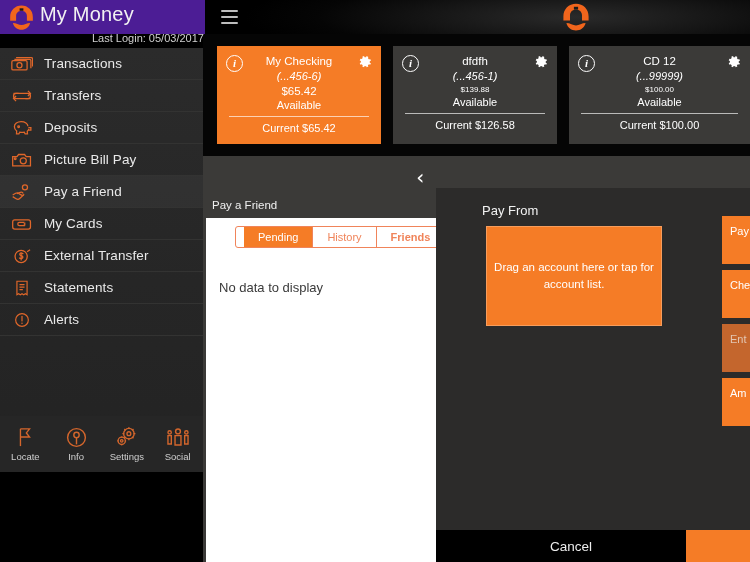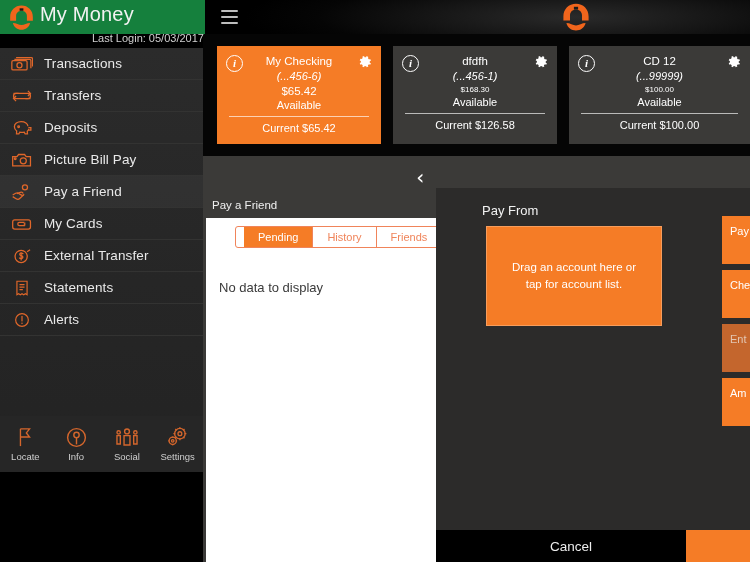--- a/index.html
+++ b/index.html
@@ -8,21 +8,21 @@
     overflow: hidden;
     background: #000;
     font-family: "Liberation Sans", sans-serif;
     -webkit-font-smoothing: antialiased;
   }
   #app { position: relative; width: 750px; height: 562px; overflow: hidden; }
 
   
   .topbar {
     position: absolute; left: 0; top: 0; width: 750px; height: 34px;
-    background: #15803d; z-index: 40;
+    background: #4c1d95; z-index: 40;
   }
   .topbar-right {
     position: absolute; left: 205px; top: 0; width: 545px; height: 34px;
     background: radial-gradient(ellipse 330px 46px at 370px 17px, #2a2a2a 0%, #151515 45%, #050505 78%, #000 100%);
   }
   .brand-logo {
     position: absolute; left: 8px; top: 4px; width: 27px; height: 27px;
   }
   .hamburger {
     position: absolute; left: 221px; top: 10px; width: 17px; height: 14px;
@@ -128,21 +128,21 @@
     background: #fff; overflow: hidden;
   }
   .seg-tabs {
     position: absolute; left: 29px; top: 8px; display: flex;
     border: 1px solid #f0845a; border-radius: 3px; overflow: hidden;
   }
   .seg {
     padding: 4px 14px; font-size: 11px; color: #f0845a; background: #fff;
     border-right: 1px solid #f0845a; cursor: pointer; white-space: nowrap;
   }
-  .seg:last-child { border-right: none; }
+  .seg:last-child { border-right: none; font-weight: bold; }
   .seg.active { background: #f57c26; color: #fff; margin-left: 8px; }
   .delete-link {
     position: absolute; right: 36px; top: 38px; font-size: 11px;
     color: #1a1a1a; font-weight: bold; cursor: pointer;
   }
   .nodata {
     position: absolute; left: 13px; top: 62px; font-size: 13px; color: #3a3a3a;
   }
 
   
@@ -152,21 +152,21 @@
   }
   .modal-title {
     position: absolute; left: 46px; top: 15px; font-size: 13px; color: #f2f2f2;
   }
   .dropzone {
     position: absolute; left: 50px; top: 38px; width: 176px; height: 100px;
     background: #f57c26; border: 1px solid #c4avc; border: 1px solid rgba(255,255,255,.25);
     display: flex; align-items: center; justify-content: center; text-align: center;
     cursor: pointer;
   }
-  .dropzone span { font-size: 11.5px; color: #fff; line-height: 1.45; padding: 0 24px; }
+  .dropzone span { font-size: 11.5px; color: #fff; line-height: 1.45; padding: 0 6px; }
 
   
   .side-btns { position: absolute; left: 286px; top: 28px; width: 64px; }
   .side-btn {
     width: 64px; height: 48px; background: #f57c26; margin-bottom: 6px;
     color: #fff; font-size: 11px; padding: 9px 0 0 8px; cursor: pointer;
     overflow: hidden; white-space: nowrap;
   }
   .side-btn.dim { background: #c4662d; color: #e3c7b4; }
 
@@ -342,47 +342,47 @@
       </div>
       <div class="btab">
         <div class="bico">
           <svg width="21" height="21" viewBox="0 0 22 22" fill="none" stroke="#d4662c" stroke-width="1.5">
             <circle cx="11" cy="11" r="9.3"></circle>
             <circle cx="11" cy="8.3" r="2.8"></circle>
             <path d="M11 11.2 v7"></path>
           </svg>
         </div>
         <div class="blabel">Info</div>
+      </div>
+      <div class="btab">
+        <div class="bico">
+          <svg width="23" height="22" viewBox="0 0 24 23" fill="none" stroke="#d4662c" stroke-width="1.4">
+            <circle cx="14.5" cy="8" r="5.5"></circle>
+              <circle cx="14.5" cy="8" r="2"></circle>
+            <path d="M14.5 1.2 v2 M14.5 12.8 v2 M7.7 8 h2 M19.3 8 h2 M9.7 3.2 l1.4 1.4 M17.9 11.4 l1.4 1.4 M19.3 3.2 l-1.4 1.4 M11.1 11.4 l-1.4 1.4"></path>
+            <circle cx="7" cy="15.5" r="3.8"></circle>
+              <circle cx="7" cy="15.5" r="1.3"></circle>
+            <path d="M7 10.9 v1.3 M7 18.8 v1.3 M2.4 15.5 h1.3 M10.3 15.5 h1.3"></path>
+          </svg>
+        </div>
+        <div class="blabel">Settings</div>
       </div>
       <div class="btab">
         <div class="bico">
           <svg width="26" height="21" viewBox="0 0 28 22" fill="none" stroke="#d4662c" stroke-width="1.5">
             <circle cx="5" cy="5.5" r="1.8"></circle>
               <path d="M3.2 9 h3.6 v9 H3.2 z"></path>
             <circle cx="14" cy="4.5" r="2.6"></circle>
               <path d="M10.8 9 h6.4 v10 h-6.4 z"></path>
             <circle cx="23" cy="5.5" r="1.8"></circle>
               <path d="M21.2 9 h3.6 v9 h-3.6 z"></path>
           </svg>
         </div>
         <div class="blabel">Social</div>
       </div>
-      <div class="btab">
-        <div class="bico">
-          <svg width="23" height="22" viewBox="0 0 24 23" fill="none" stroke="#d4662c" stroke-width="1.4">
-            <circle cx="14.5" cy="8" r="5.5"></circle>
-              <circle cx="14.5" cy="8" r="2"></circle>
-            <path d="M14.5 1.2 v2 M14.5 12.8 v2 M7.7 8 h2 M19.3 8 h2 M9.7 3.2 l1.4 1.4 M17.9 11.4 l1.4 1.4 M19.3 3.2 l-1.4 1.4 M11.1 11.4 l-1.4 1.4"></path>
-            <circle cx="7" cy="15.5" r="3.8"></circle>
-              <circle cx="7" cy="15.5" r="1.3"></circle>
-            <path d="M7 10.9 v1.3 M7 18.8 v1.3 M2.4 15.5 h1.3 M10.3 15.5 h1.3"></path>
-          </svg>
-        </div>
-        <div class="blabel">Settings</div>
-      </div>
     </div>
   </div>
 
   <div class="cards-strip">
 
     <div class="acct-card selected" style="left:14px; width:164px;">
       <div class="ic-info">i</div>
       <div class="ic-gear">
         <svg viewBox="0 0 20 20" width="16" height="16" fill="#ffffff">
           <path d="M10 6.6a3.4 3.4 0 1 0 0 6.8 3.4 3.4 0 0 0 0-6.8zm0 5a1.6 1.6 0 1 1 0-3.2 1.6 1.6 0 0 1 0 3.2z"></path>
@@ -400,21 +400,21 @@
     <div class="acct-card" style="left:190px; width:164px;">
       <div class="ic-info">i</div>
       <div class="ic-gear">
         <svg viewBox="0 0 20 20" width="16" height="16" fill="#ffffff">
           <path d="M10 6.6a3.4 3.4 0 1 0 0 6.8 3.4 3.4 0 0 0 0-6.8zm0 5a1.6 1.6 0 1 1 0-3.2 1.6 1.6 0 0 1 0 3.2z"></path>
           <path d="M17.4 11.6l-1.5-.6a6.4 6.4 0 0 0 0-2l1.5-.6-.9-2.2-1.5.6a6.4 6.4 0 0 0-1.4-1.4l.6-1.5L12 2.6l-.6 1.5a6.4 6.4 0 0 0-2 0L8.8 2.6 6.6 3.5l.6 1.5a6.4 6.4 0 0 0-1.4 1.4l-1.5-.6-.9 2.2 1.5.6a6.4 6.4 0 0 0 0 2l-1.5.6.9 2.2 1.5-.6a6.4 6.4 0 0 0 1.4 1.4l-.6 1.5 2.2.9.6-1.5a6.4 6.4 0 0 0 2 0l.6 1.5 2.2-.9-.6-1.5a6.4 6.4 0 0 0 1.4-1.4l1.5.6z"></path>
         </svg>
       </div>
       <div class="acct-name">dfdfh</div>
       <div class="acct-num">(...456-1)</div>
-      <div class="acct-bal sm">$168.30</div>
+      <div class="acct-bal sm">$139.88</div>
       <div class="acct-avail">Available</div>
       <div class="acct-rule"></div>
       <div class="acct-cur">Current $126.58</div>
     </div>
 
     <div class="acct-card" style="left:366px; width:181px;">
       <div class="ic-info">i</div>
       <div class="ic-gear">
         <svg viewBox="0 0 20 20" width="16" height="16" fill="#ffffff">
           <path d="M10 6.6a3.4 3.4 0 1 0 0 6.8 3.4 3.4 0 0 0 0-6.8zm0 5a1.6 1.6 0 1 1 0-3.2 1.6 1.6 0 0 1 0 3.2z"></path>

